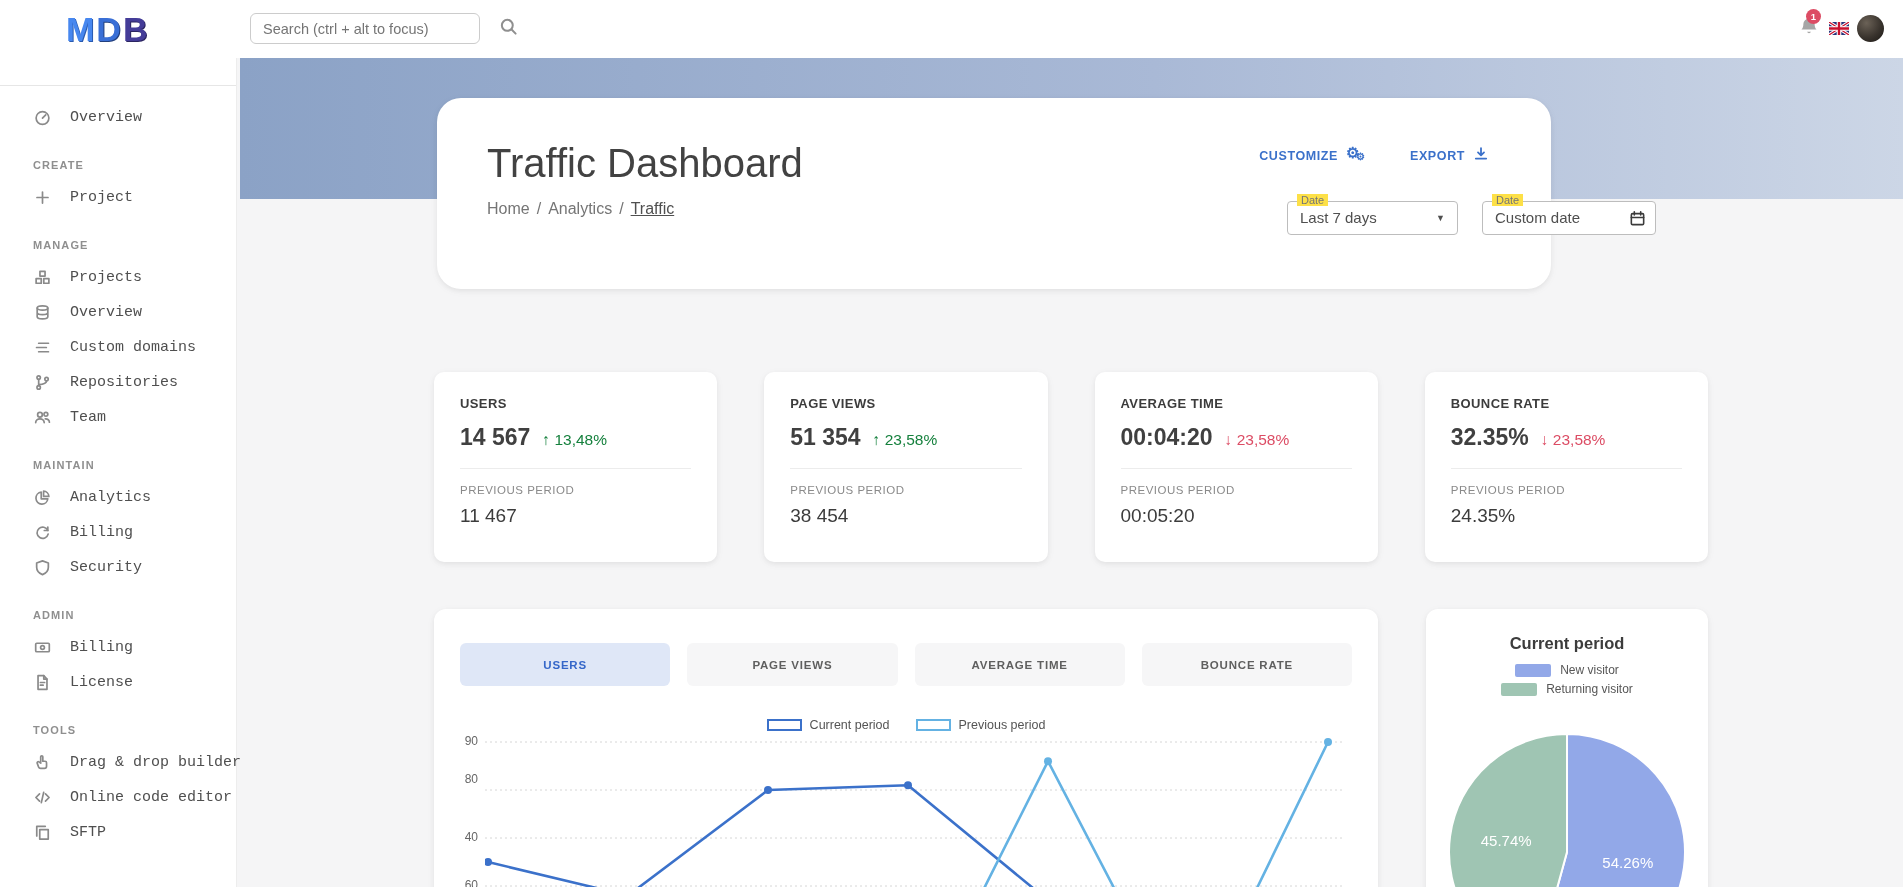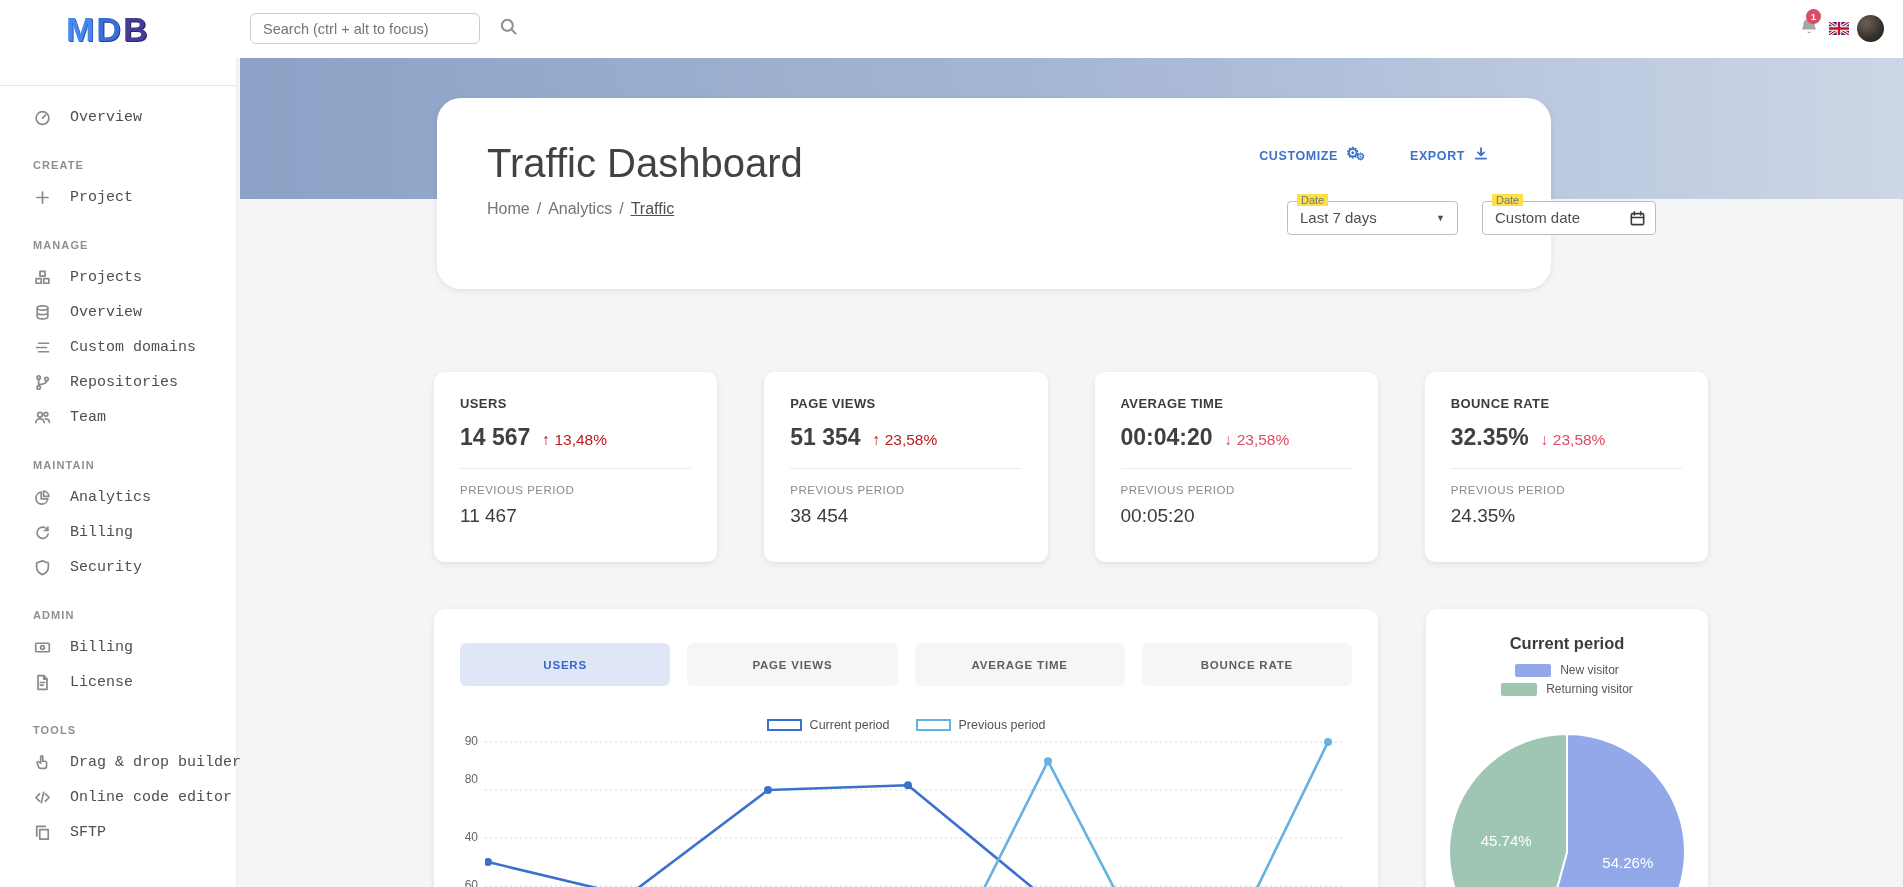--- a/index.html
+++ b/index.html
@@ -54,21 +54,21 @@
   .fo-value { position:absolute; left:12px; top:7px; font-size:15px; color:#4f4f4f; }
   .fo-caret { position:absolute; right:12px; top:11px; font-size:9px; color:#4f4f4f; }
   .fo-cal { position:absolute; right:9px; top:8px; width:17px; height:17px; }
 
   .stats-row { position:absolute; left:434px; top:372px; width:1274px; height:190px; display:flex; gap:47px; z-index:5; }
   .stat-card { flex:1; border-radius:10px; padding:24px 26px; }
   .stat-title { font-size:13px; font-weight:700; color:#3c3c3c; letter-spacing:.4px; }
   .stat-line { margin-top:13px; display:flex; align-items:baseline; gap:12px; }
   .stat-value { font-size:23px; font-weight:700; color:#404040; }
   .stat-change { font-size:15.5px; font-weight:500; }
-  .up { color:#b91c1c; }
+  .up { color:#15803d; }
   .down { color:#DC4C64; }
   .stat-hr { margin:17px 0 15px; border:none; border-top:1px solid #ececec; }
   .prev-label { font-size:11.5px; color:#8a8a8a; letter-spacing:.5px; }
   .prev-value { margin-top:9px; font-size:19px; font-weight:500; color:#3c3c3c; }
 
   .chart-card { position:absolute; left:434px; top:609px; width:944px; height:300px; z-index:5; overflow:hidden; }
   .tabs { display:flex; gap:17px; padding:34px 26px 0; }
   .tab { flex:1; height:43px; border:none; border-radius:6px; background:#f6f6f7; color:#5f5f5f; font-size:11.5px; font-weight:600; letter-spacing:.8px; font-family:inherit; cursor:pointer; }
   .tab.active { background:#dfe7f7; color:#3567c9; font-weight:700; }
   .chart-legend { margin-top:32px; display:flex; justify-content:center; gap:26px; align-items:center; }

